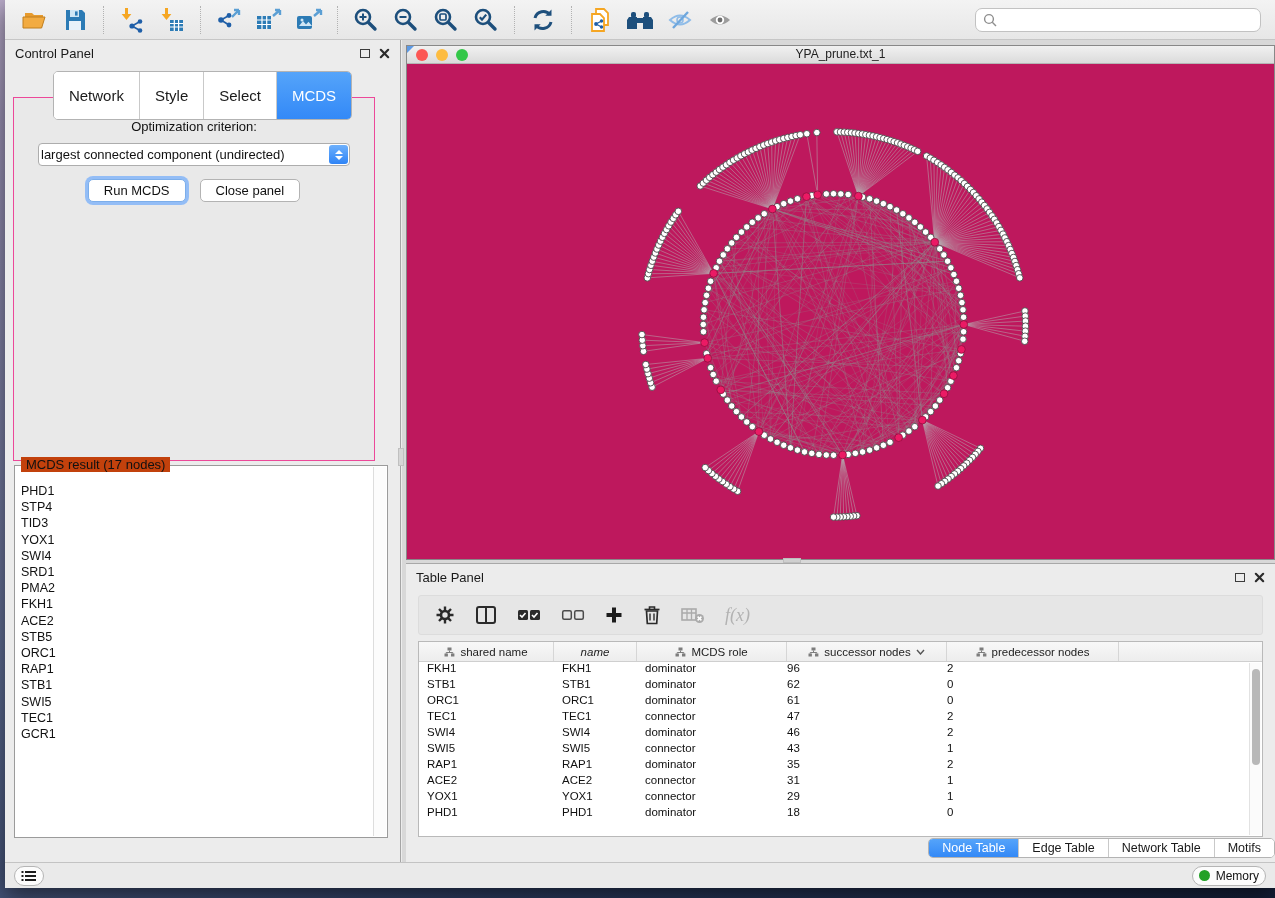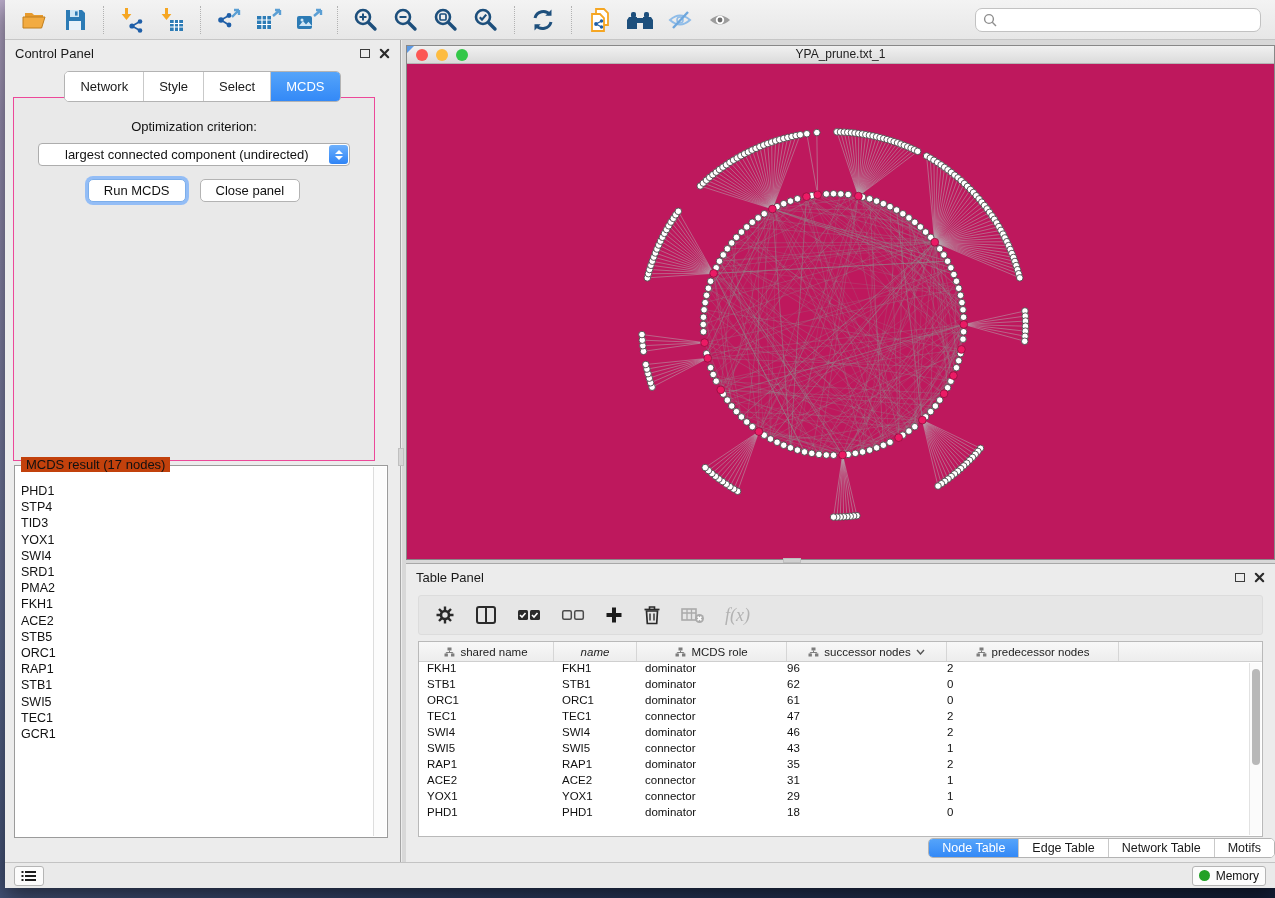--- a/index.html
+++ b/index.html
@@ -13,27 +13,27 @@
   .tsep { width:1px; height:28px; border-left:1px dotted #b2b2b2; margin:0 8px; }
   .searchbox { margin-left:auto; margin-right:14px; width:286px; height:24px; background:#fff; border:1px solid #c2c2c2; border-radius:7px; display:flex; align-items:center; padding:0 7px; }
   .searchbox input { border:none; outline:none; flex:1; font-size:12px; background:transparent; margin-left:5px; }
 
   
   .control-panel { position:absolute; left:0; top:40px; width:396px; bottom:26px; background:#ececec; border-right:1px solid #a5a5a5; }
   .panel-titlebar { height:27px; display:flex; align-items:center; padding:0 10px; font-size:13px; color:#1a1a1a; }
   .panel-ctrls { margin-left:auto; display:flex; align-items:center; gap:9px; }
   .float-ico { width:10px; height:9px; border:1.4px solid #3c3c3c; display:inline-block; }
   .seg { display:flex; background:#fff; border:1px solid #b3b3b3; border-radius:5px; overflow:hidden; }
-  .seg .tab { padding:7px 15px; font-size:13px; color:#1a1a1a; border-left:1px solid #c9c9c9; cursor:default; background:#fff; white-space:nowrap; }
+  .seg .tab { padding:15px 15px; font-size:15px; color:#1a1a1a; border-left:1px solid #c9c9c9; cursor:default; background:#fff; white-space:nowrap; }
   .seg .tab:first-child { border-left:none; }
   .seg .tab.active { background:linear-gradient(#55a4fa,#3389f7); color:#fff; }
   .cp-tabs { display:flex; justify-content:center; margin-top:4px; position:relative; z-index:2; }
   .cp-inner { position:absolute; left:8px; right:25px; top:57px; height:364px; background:#e9e9e9; border:1px solid #ec4899; }
   .opt-label { text-align:center; margin-top:21px; font-size:13px; color:#111; }
-  .dropdown { width:312px; height:23px; margin:9px auto 0; background:#fff; border:1px solid #adadad; border-radius:4px; position:relative; font-size:13px; line-height:21px; padding-left:26px; color:#111; }
+  .dropdown { width:312px; height:23px; margin:9px auto 0; background:#fff; border:1px solid #adadad; border-radius:4px; position:relative; font-size:13px; line-height:21px; padding-left:2px; color:#111; }
   .dd-step { position:absolute; right:1px; top:1px; width:19px; height:19px; border-radius:3px; background:linear-gradient(#6db0fc,#2f84f6); display:flex; flex-direction:column; align-items:center; justify-content:center; gap:2px; }
   .dd-step .up { width:0; height:0; border-left:4px solid transparent; border-right:4px solid transparent; border-bottom:4px solid #fff; }
   .dd-step .dn { width:0; height:0; border-left:4px solid transparent; border-right:4px solid transparent; border-top:4px solid #fff; }
   .btnrow { display:flex; justify-content:center; gap:14px; margin-top:13px; }
   .mbtn { background:#fff; border:1px solid #b3b3b3; border-radius:5px; padding:3px 15px; font-size:13px; color:#111; }
   .mbtn.focus { box-shadow:0 0 0 3px rgba(90,160,255,.6); border-color:#7caeea; }
   .fieldset { position:absolute; left:9px; right:12px; top:425px; height:373px; border:1px solid #9b9b9b; background:#fff; }
   .fieldset .legend { position:absolute; top:-9px; left:6px; background:#c2410c; padding:0 5px; font-size:13px; color:#111; }
   .mcds-list { position:absolute; inset:3px 14px 2px 6px; overflow:hidden; font-size:12.5px; line-height:16.2px; color:#111; padding-top:14px; }
   .mcds-scroll { position:absolute; top:1px; bottom:1px; right:1px; width:13px; background:#fcfcfc; border-left:1px solid #ddd; }
@@ -61,21 +61,21 @@
   .td { overflow:hidden; white-space:nowrap; }
   .td.l { padding-left:8px; text-align:left; }
   .td.r { padding-right:26px; text-align:left; }
   .tscroll { position:absolute; right:1px; top:21px; bottom:1px; width:12px; background:#fbfbfb; border-left:1px solid #e2e2e2; }
   .tthumb { position:absolute; left:1.5px; top:6px; width:8px; height:96px; background:#b8b8b8; border-radius:4px; }
   .tp-tabs { position:absolute; bottom:4px; left:0; right:0; display:flex; justify-content:flex-end; }
   .tp-tabs .tab { font-size:12.5px; padding:2px 13px; }
 
   
   .statusbar { position:absolute; left:0; right:0; bottom:0; height:26px; background:#eaeaea; border-top:1px solid #c3c3c3; display:flex; align-items:center; padding:0 9px; }
-  .sbtn { background:#fcfcfc; border:1px solid #b5b5b5; border-radius:3px; height:20px; display:flex; align-items:center; padding:0 6px; gap:6px; font-size:12px; color:#111; }
+  .sbtn { background:#fcfcfc; border:1px solid #b5b5b5; border-radius:10px; height:20px; display:flex; align-items:center; padding:0 6px; gap:6px; font-size:12px; color:#111; }
   .memdot { width:11px; height:11px; border-radius:50%; background:#23A127; }
 
   .splitter-h { position:absolute; left:381px; top:518px; width:18px; height:5px; background:#cfcfcf; border:1px solid #bdbdbd; }
   .splitter-v { position:absolute; left:-4px; top:408px; width:6px; height:18px; background:#d6d6d6; border:1px solid #c0c0c0; }
 </style>
 </head>
 <body>
 
 <div class="desktop"></div>
 <div class="window">

